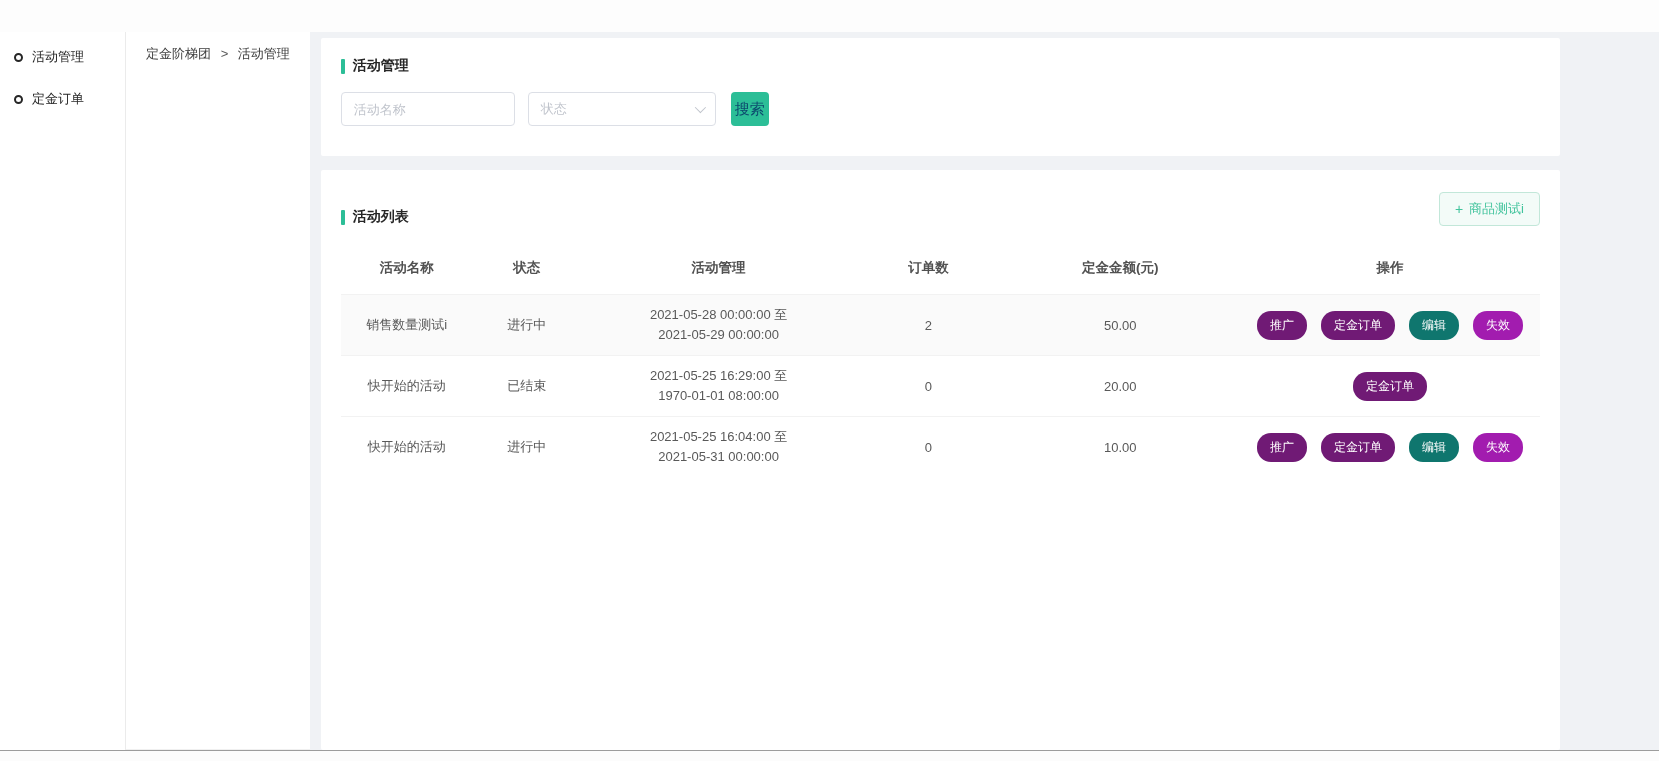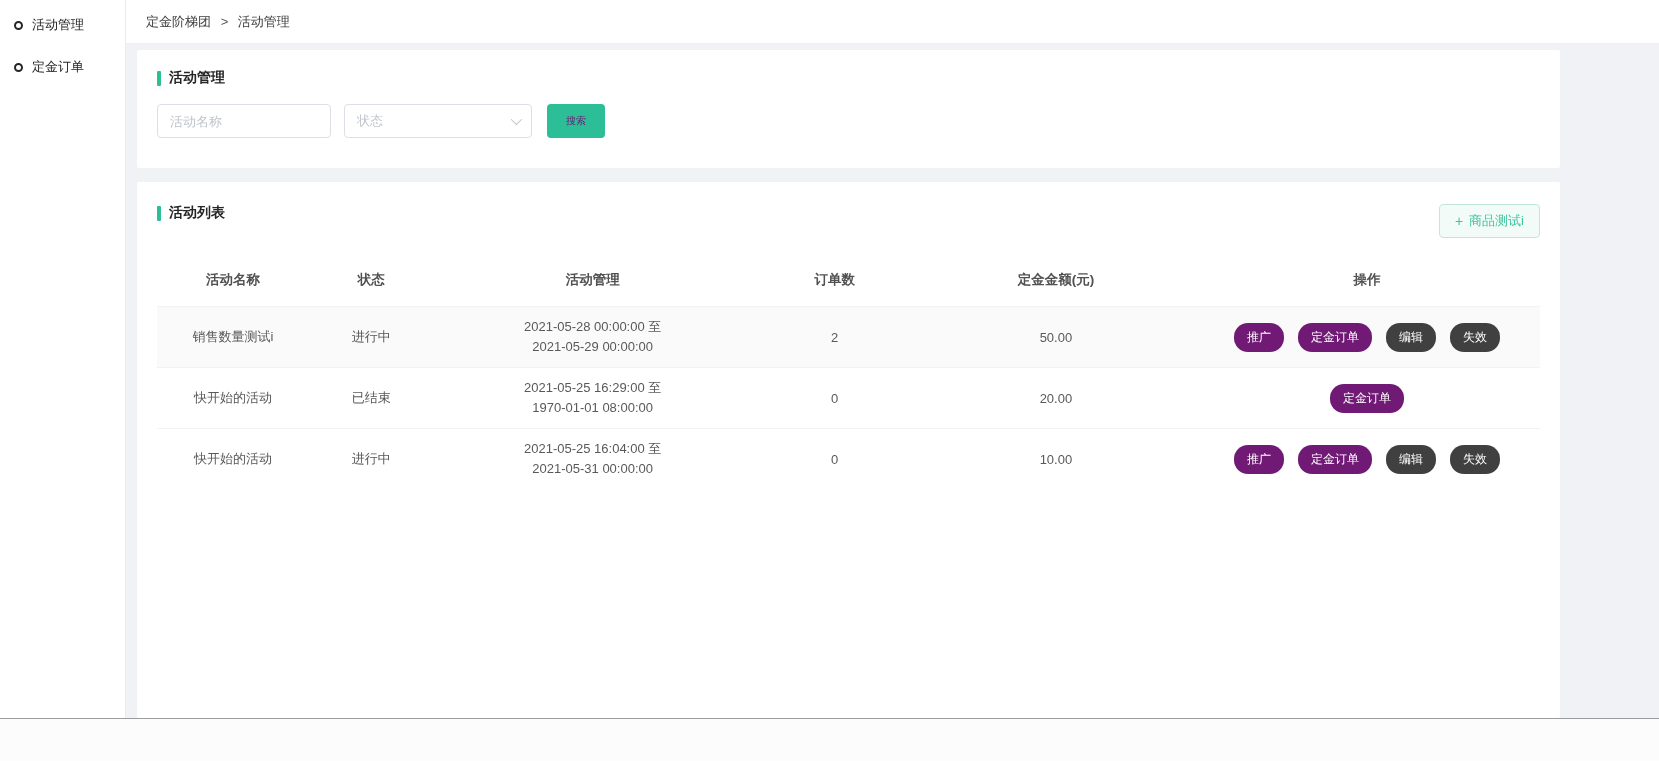--- a/index.html
+++ b/index.html
@@ -1,61 +1,61 @@
 <!DOCTYPE html>
 <html><head>
 <meta charset="utf-8">
 <style>
   * { margin:0; padding:0; box-sizing:border-box; }
   html,body { width:1659px; height:761px; overflow:hidden; }
   body { font-family:"Liberation Sans","DejaVu Sans",sans-serif; background:#fdfdfd; }
 
-  .app { display:flex; height:719px; background:#f0f2f5; border-bottom:1px solid #9c9c9c; }
+  .app { display:flex; height:719px; background:#f0f2f5; border-bottom:1px solid #9c9c9c;margin-top:32px; }
 
   
   .sidebar { width:126px; background:#fff; border-right:1px solid #ebebeb; flex-shrink:0; padding-top:4px; }
   .sidebar-item { display:flex; align-items:center; gap:9px; padding:12px 14px; font-size:13px; color:#262626; cursor:pointer; }
   .circle-icon { width:9px; height:9px; border:2px solid #262626; border-radius:50%; flex-shrink:0; }
 
   
-  .main { flex:1; display:flex; flex-direction:column; overflow:hidden; }
+  .main { flex:1; display:flex; flex-direction:row; overflow:hidden; }
   .breadcrumb-bar { background:#fff; padding:13px 20px 12px; font-size:13px; color:#404040; border-bottom:1px solid #f0f0f0; }
   .breadcrumb-bar .sep { margin:0 6px; color:#595959; }
   .content { padding:6px 99px 0 11px; display:flex; flex-direction:column; flex:1; overflow:hidden; }
 
   .card { background:#fff; border-radius:2px; }
   .card-search { padding:19px 20px 30px; }
   .card-list { margin-top:14px; padding:22px 20px 0; flex:1; }
 
   .panel-title { display:flex; align-items:center; font-size:14px; font-weight:bold; color:#262626; }
   .title-bar { width:4px; height:15px; background:#2CBE97; border-radius:1px; margin-right:8px; }
 
   
   .search-row { margin-top:17px; display:flex; align-items:center; }
   .text-input { width:174px; height:34px; border:1px solid #dcdfe6; border-radius:4px; padding:0 12px; font-size:13px; color:#333; outline:none; }
   .text-input::placeholder { color:#c0c4cc; }
   .select-box { width:188px; height:34px; border:1px solid #dcdfe6; border-radius:4px; margin-left:13px; display:flex; align-items:center; justify-content:space-between; padding:0 12px; font-size:13px; color:#c0c4cc; cursor:pointer; background:#fff; }
   .chevron { width:8px; height:8px; border-right:1px solid #c0c4cc; border-bottom:1px solid #c0c4cc; transform:rotate(45deg) translateY(-2px); }
-  .search-btn { margin-left:15px; width:58px; height:34px; background:#2CBE97; color:#701a75; border:none; border-radius:4px; font-size:10px; cursor:pointer; }
+  .search-btn { margin-left:15px; width:38px; height:34px; background:#2CBE97; color:#0c4a6e; border:none; border-radius:4px; font-size:15px; cursor:pointer; }
 
   
-  .list-header { display:flex; justify-content:space-between; align-items:flex-start; }
+  .list-header { display:flex; justify-content:space-between; align-items:flex-end; }
   .create-btn { display:flex; align-items:center; gap:6px; padding:7px 15px; background:#f3fbf8; border:1px solid #c2e7d9; border-radius:4px; color:#41c39c; font-size:13px; cursor:pointer; }
   .create-btn .plus { font-size:14px; }
 
   
   table { width:100%; border-collapse:collapse; margin-top:20px; table-layout:fixed; }
   th { font-size:13.5px; color:#515151; font-weight:bold; padding:13px 4px 17px; text-align:center; }
   td { font-size:13px; color:#595959; text-align:center; padding:0 4px; height:61px; border-top:1px solid #f2f2f2; }
   tr.highlighted td { background:#fafafa; }
   .time-line { line-height:20px; }
   .action-btn { display:inline-block; margin:0 7px; padding:6px 13px; border-radius:14px; color:#fff; font-size:12px; border:none; cursor:pointer; white-space:nowrap; }
   .btn-bright { background:#701a75; }
-  .btn-muted  { background:#404040; }
-  .btn-red    { background:#404040; }
+  .btn-muted  { background:#0f766e; }
+  .btn-red    { background:#a21caf; }
 
   .bottom-strip { height:41px; background:#fcfcfc; }
 </style>
 </head>
 <body>
 
 <div class="app">
 
   <div class="sidebar">
     <div class="sidebar-item">

